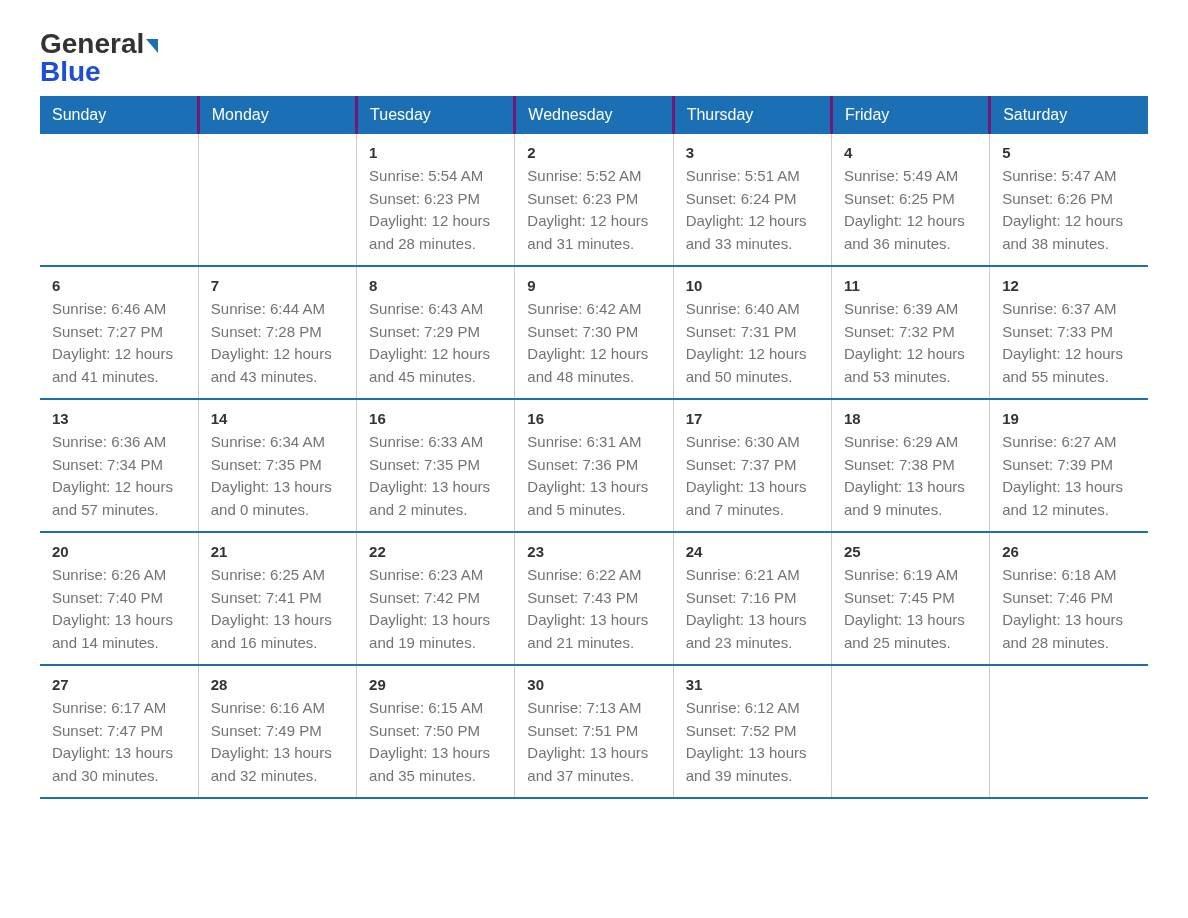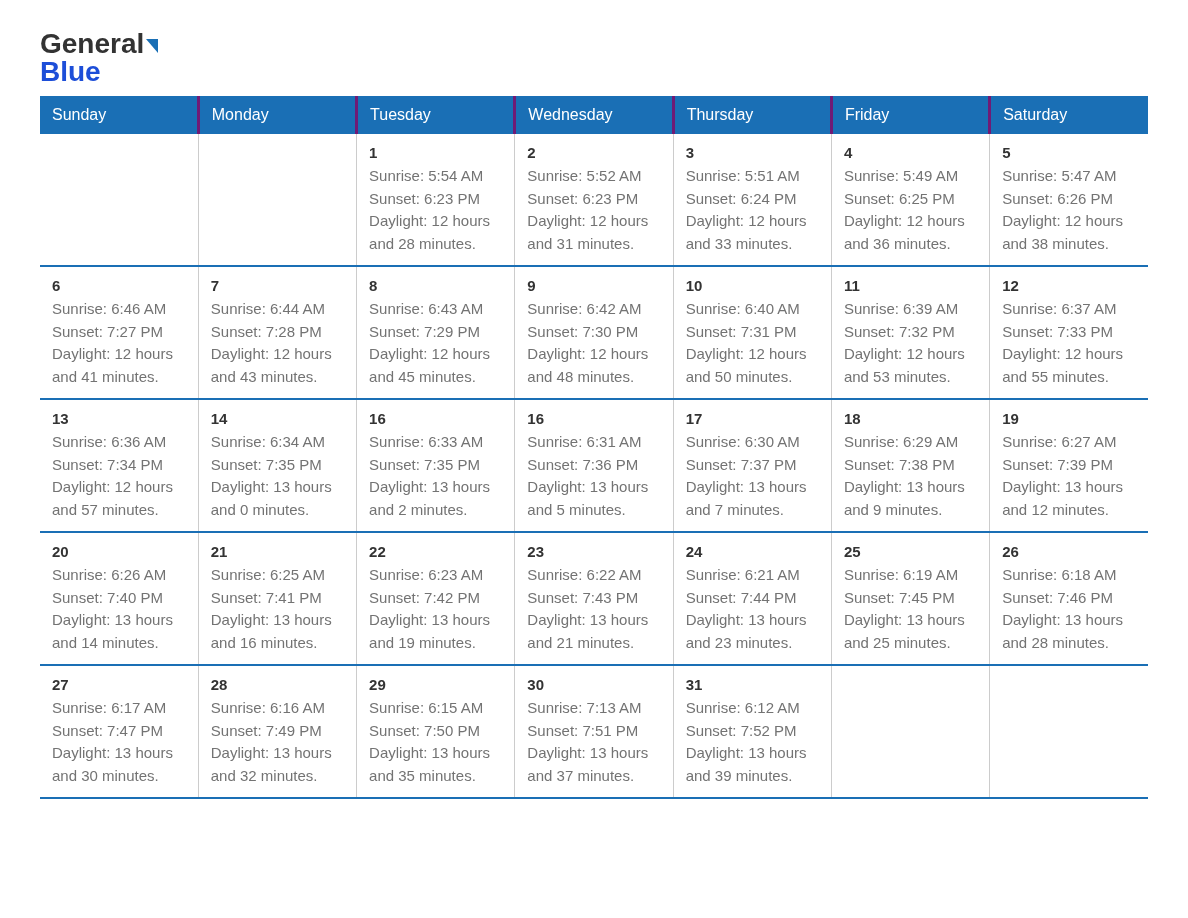--- a/index.html
+++ b/index.html
@@ -293,21 +293,21 @@
         <td>
           <span class="day-num">23</span>
           <div class="day-info" style="white-space: pre-line;">Sunrise: 6:22 AM
 Sunset: 7:43 PM
 Daylight: 13 hours
 and 21 minutes.</div>
         </td>
         <td>
           <span class="day-num">24</span>
           <div class="day-info" style="white-space: pre-line;">Sunrise: 6:21 AM
-Sunset: 7:44 PM
+Sunset: 7:16 PM
 Daylight: 13 hours
 and 23 minutes.</div>
         </td>
         <td>
           <span class="day-num">25</span>
           <div class="day-info" style="white-space: pre-line;">Sunrise: 6:19 AM
 Sunset: 7:45 PM
 Daylight: 13 hours
 and 25 minutes.</div>
         </td>

